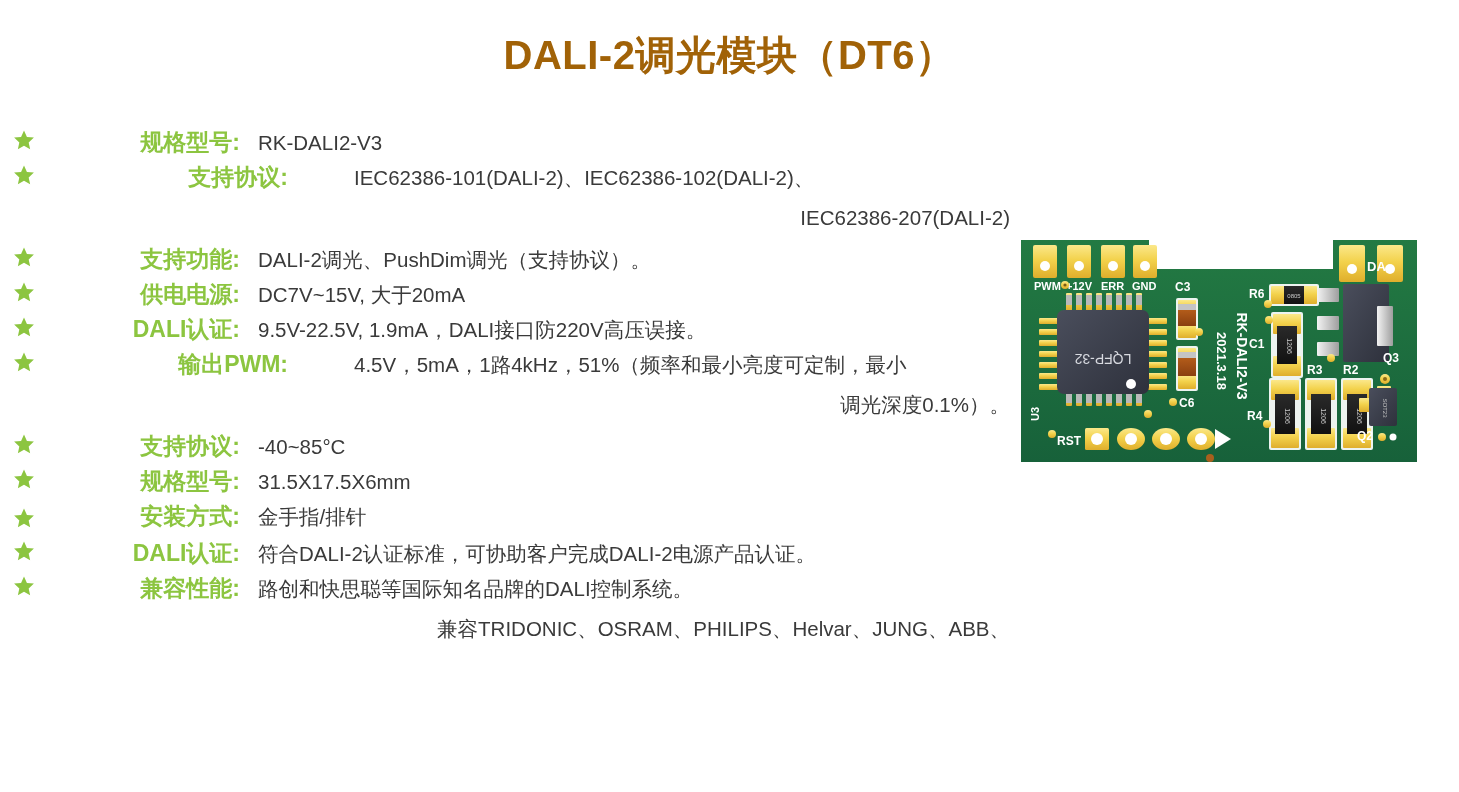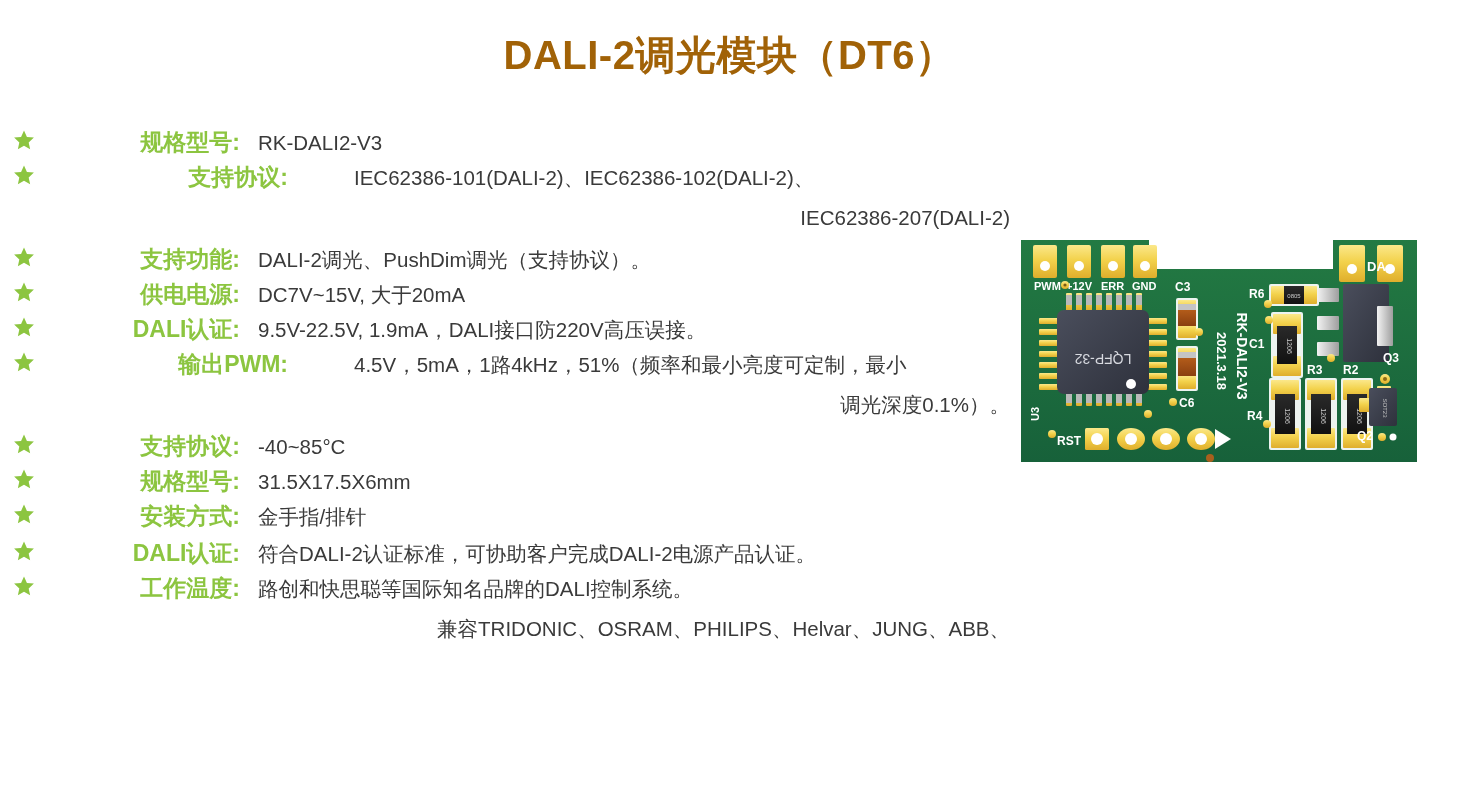--- a/index.html
+++ b/index.html
@@ -52,21 +52,21 @@
   .value-cell{
     flex:1 1 auto;
     padding-left:16px;
     color:#3a3a3a;
     font-size:20.5px;
     line-height:33px;
     font-weight:400;
   }
   .value-cell .vline{display:block;white-space:nowrap;}
   .value-cell .vline + .vline{margin-top:7px;text-align:right;}
-  .row-gap-sm{margin-bottom:4px;}
+  .row-gap-sm{margin-bottom:4px;align-items:center;}
   .row-gap-md{margin-bottom:9px;gap:48px;}
 
   
   .pcb-wrap{
     position:absolute;left:1021px;top:236px;width:396px;height:230px;
   }
   .pcb-svg{display:block;width:396px;height:230px;}
 </style>
 </head>
 <body>
@@ -187,21 +187,21 @@
         <div class="value-cell">
           <span class="vline">符合DALI-2认证标准，可协助客户完成DALI-2电源产品认证。</span>
         </div>
       </div>
       <div class="spec-row">
         <div class="star-cell">
           <svg class="star" viewBox="0 0 24 24">
             <polygon points="12,1.6 15.2,8.6 22.8,9.4 17.1,14.6 18.7,22.2 12,18.3 5.3,22.2 6.9,14.6 1.2,9.4 8.8,8.6" fill="#8CC540"></polygon>
           </svg>
         </div>
-        <div class="label-cell">工作温度:</div>
+        <div class="label-cell">兼容性能:</div>
         <div class="value-cell">
           <span class="vline">路创和快思聪等国际知名品牌的DALI控制系统。</span>
           <span class="vline">兼容TRIDONIC、OSRAM、PHILIPS、Helvar、JUNG、ABB、</span>
         </div>
       </div>
     </div>
 
   <div class="pcb-wrap">
     <svg class="pcb-svg" viewBox="0 0 396 230" xmlns="http://www.w3.org/2000/svg">
       <defs>

